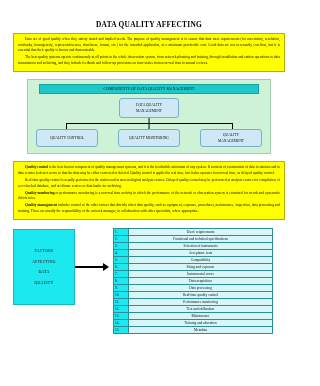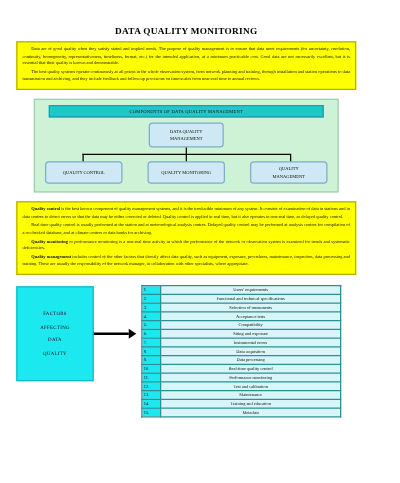--- a/index.html
+++ b/index.html
@@ -212,21 +212,21 @@
   td.label {
     background: #d8f6f8;
     text-align: center;
   }
 </style>
 </head>
 <body>
 
 <div class="page">
 
-  <div class="doc-title">DATA QUALITY MONITORING</div>
+  <div class="doc-title">DATA QUALITY AFFECTING</div>
 
   <div class="yellow-box" id="intro-box">
     <p>Data are of good quality when they satisfy stated and implied needs. The purpose of quality management is to ensure that data meet requirements (for uncertainty, resolution, continuity, homogeneity, representativeness, timeliness, format, etc.) for the intended application, at a minimum practicable cost. Good data are not necessarily excellent, but it is essential that their quality is known and demonstrable.</p>
     <p>The best quality systems operate continuously at all points in the whole observation system, from network planning and training, through installation and station operations to data transmission and archiving, and they include feedback and follow-up provisions on time-scales from near-real time to annual reviews.</p>
   </div>
 
   <div class="diagram">
     <div class="diagram-header">COMPONENTS OF DATA QUALITY MANAGEMENT</div>
 
     <div class="root-wrap">

